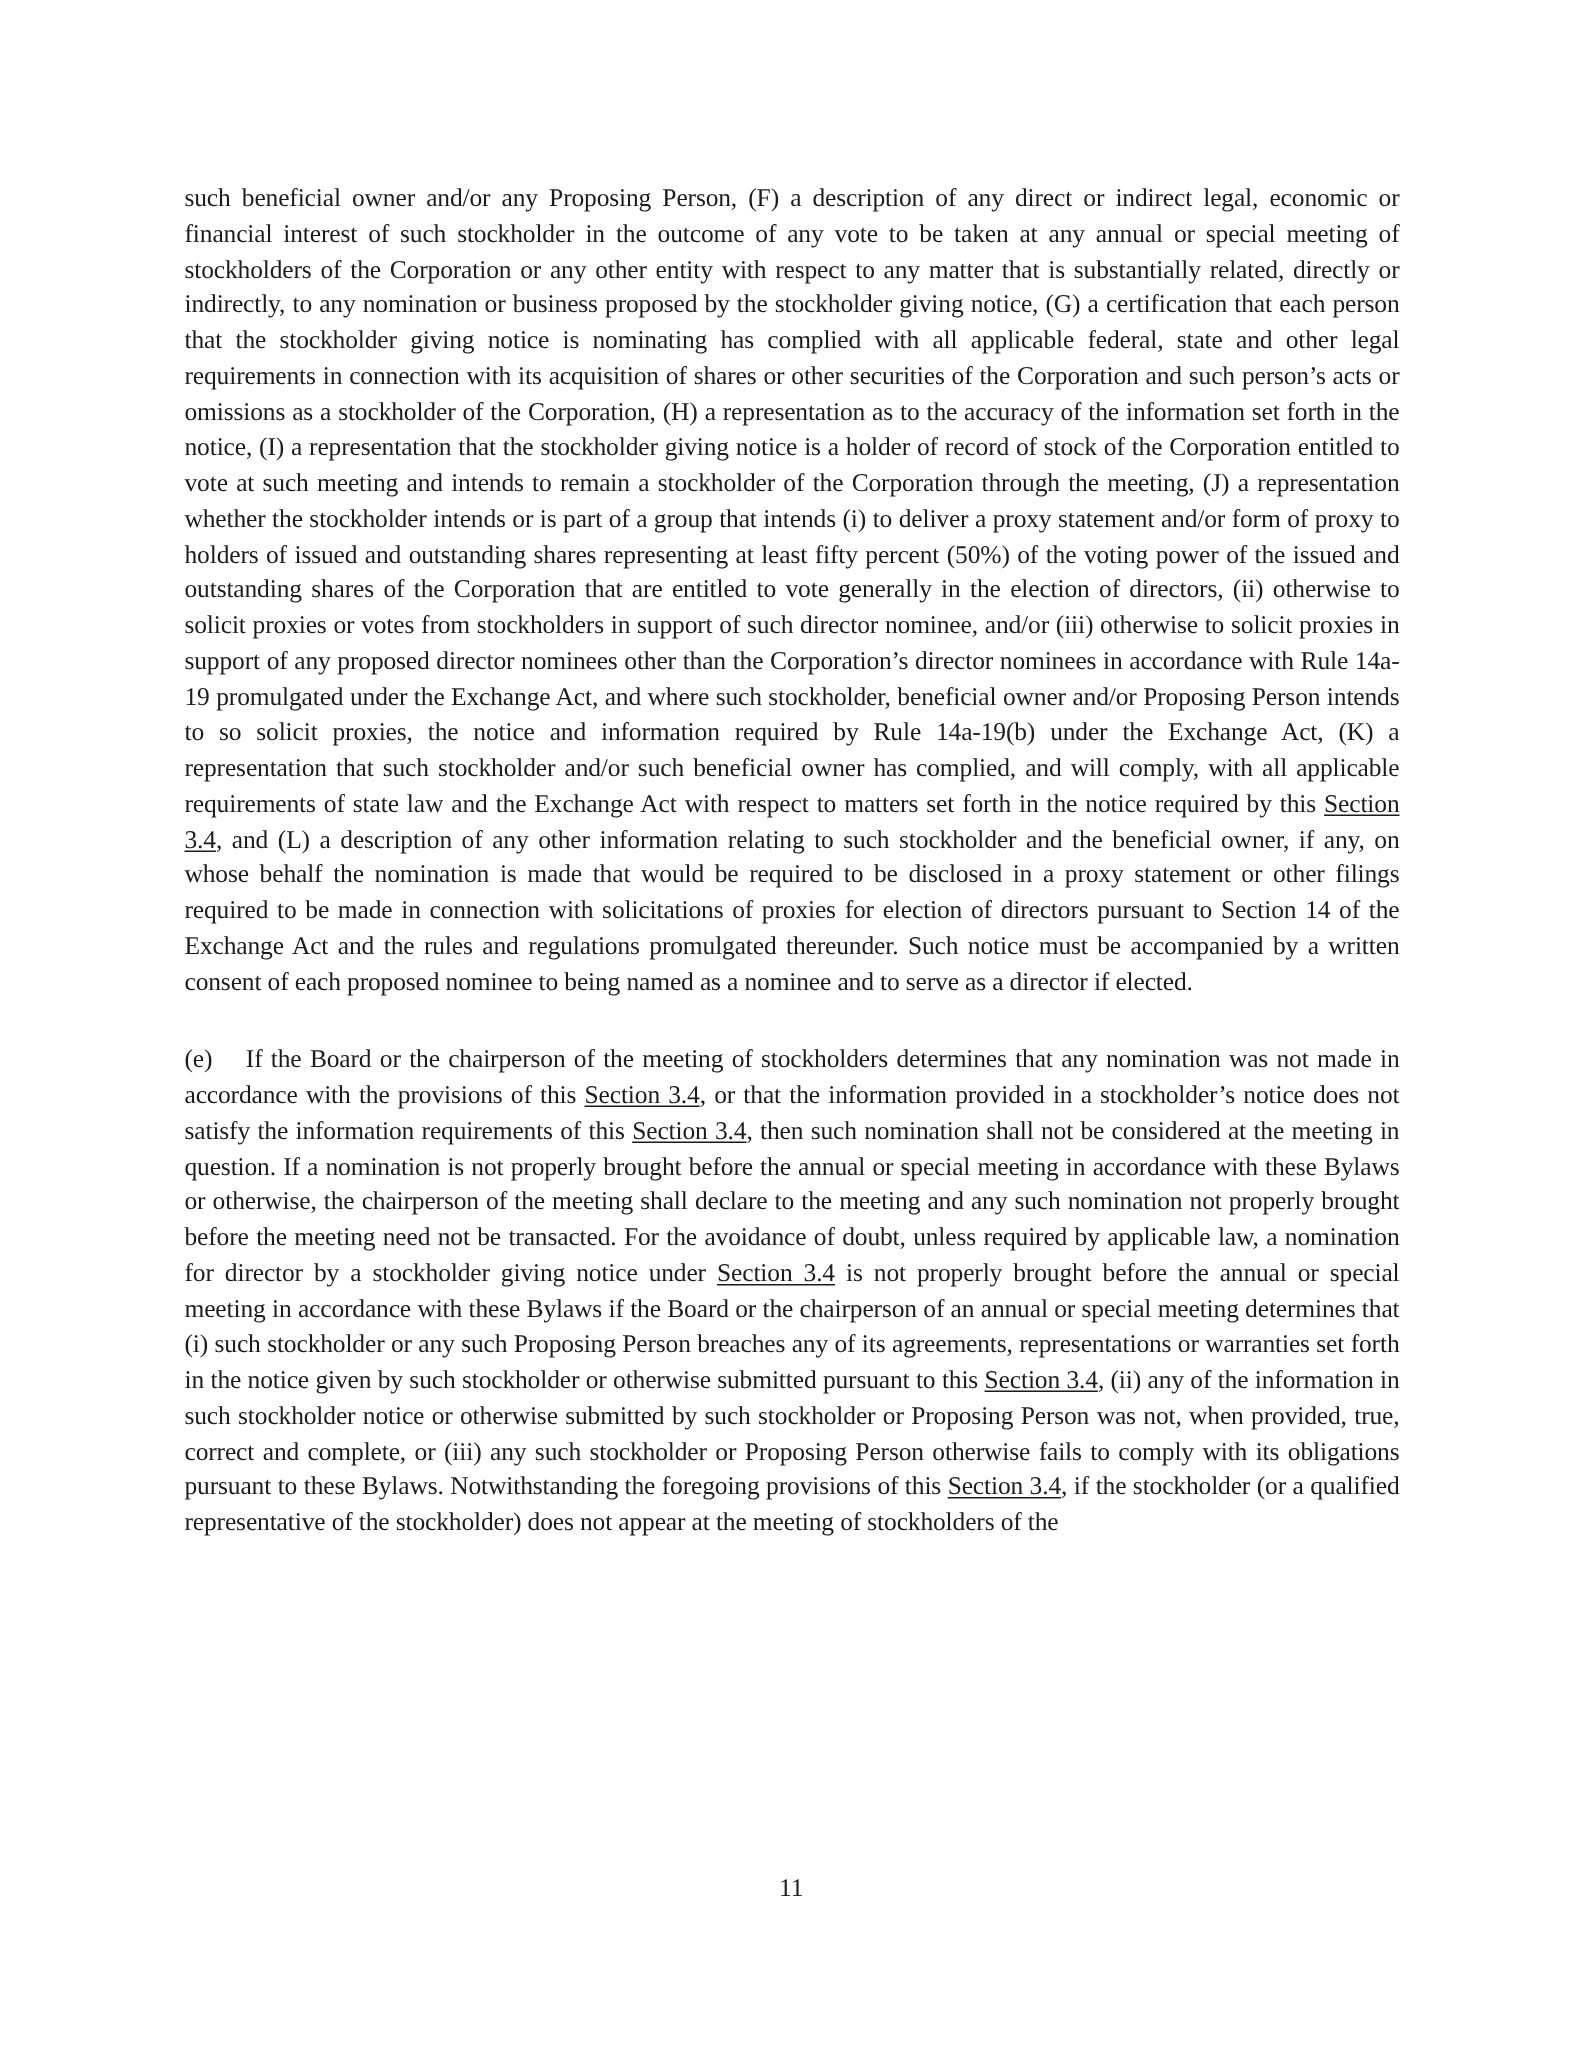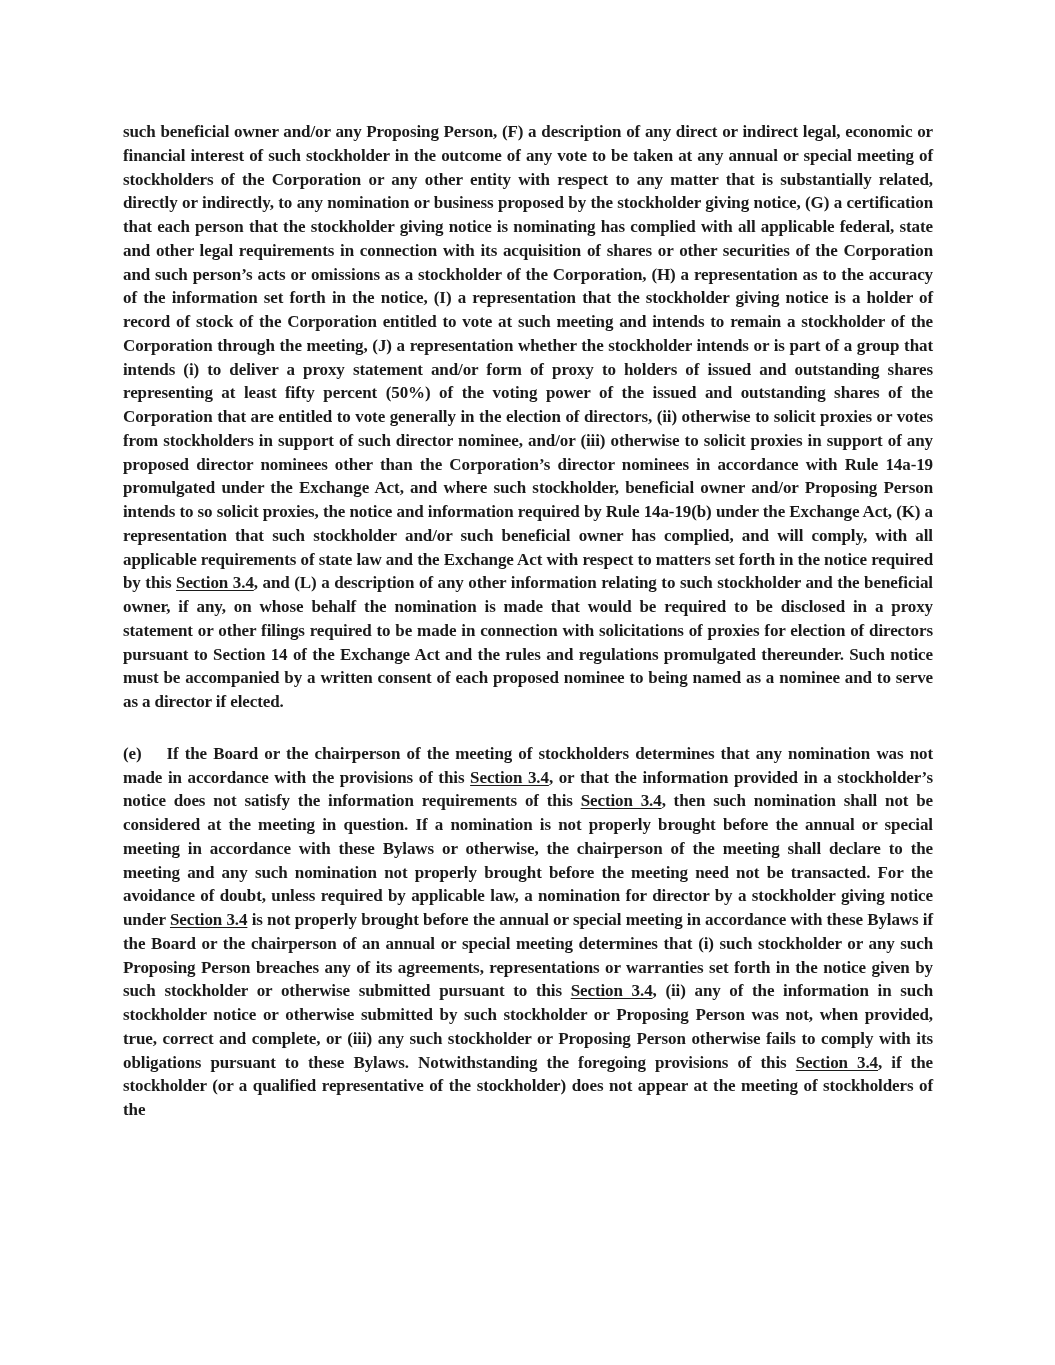--- a/index.html
+++ b/index.html
@@ -21,21 +21,20 @@
     left: 123px;
     top: 120px;
     width: 810px;
     font-size: 17px;
     line-height: 23.75px;
     letter-spacing: -0.1px;
     text-align: justify;
   }
   .text-block p {
     margin: 0 0 28px 0;
-    font-weight: bold;
   }
   .text-block p:last-child {
     margin-bottom: 0;
   }
   .seg-underline {
     text-decoration: underline;
     text-underline-offset: 2px;
   }
   .page-number {
     position: absolute;
@@ -48,13 +47,14 @@
   }
 </style>
 </head>
 <body>
 
 <div class="page">
   <div class="text-block">
     <p><span>such beneficial owner and/or any Proposing Person, (F) a description of any direct or indirect legal, economic or financial interest of such stockholder in the outcome of any vote to be taken at any annual or special meeting of stockholders of the Corporation or any other entity with respect to any matter that is substantially related, directly or indirectly, to any nomination or business proposed by the stockholder giving notice, (G) a certification that each person that the stockholder giving notice is nominating has complied with all applicable federal, state and other legal requirements in connection with its acquisition of shares or other securities of the Corporation and such person’s acts or omissions as a stockholder of the Corporation, (H) a representation as to the accuracy of the information set forth in the notice, (I) a representation that the stockholder giving notice is a holder of record of stock of the Corporation entitled to vote at such meeting and intends to remain a stockholder of the Corporation through the meeting, (J) a representation whether the stockholder intends or is part of a group that intends (i) to deliver a proxy statement and/or form of proxy to holders of issued and outstanding shares representing at least fifty percent (50%) of the voting power of the issued and outstanding shares of the Corporation that are entitled to vote generally in the election of directors, (ii) otherwise to solicit proxies or votes from stockholders in support of such director nominee, and/or (iii) otherwise to solicit proxies in support of any proposed director nominees other than the Corporation’s director nominees in accordance with Rule 14a-19 promulgated under the Exchange Act, and where such stockholder, beneficial owner and/or Proposing Person intends to so solicit proxies, the notice and information required by Rule 14a-19(b) under the Exchange Act, (K) a representation that such stockholder and/or such beneficial owner has complied, and will comply, with all applicable requirements of state law and the Exchange Act with respect to matters set forth in the notice required by this </span><span class="seg-underline">Section 3.4</span><span>, and (L) a description of any other information relating to such stockholder and the beneficial owner, if any, on whose behalf the nomination is made that would be required to be disclosed in a proxy statement or other filings required to be made in connection with solicitations of proxies for election of directors pursuant to Section 14 of the Exchange Act and the rules and regulations promulgated thereunder. Such notice must be accompanied by a written consent of each proposed nominee to being named as a nominee and to serve as a director if elected.</span></p>
     <p><span>(e)&nbsp;&nbsp;&nbsp; If the Board or the chairperson of the meeting of stockholders determines that any nomination was not made in accordance with the provisions of this </span><span class="seg-underline">Section 3.4</span><span>, or that the information provided in a stockholder’s notice does not satisfy the information requirements of this </span><span class="seg-underline">Section 3.4</span><span>, then such nomination shall not be considered at the meeting in question. If a nomination is not properly brought before the annual or special meeting in accordance with these Bylaws or otherwise, the chairperson of the meeting shall declare to the meeting and any such nomination not properly brought before the meeting need not be transacted. For the avoidance of doubt, unless required by applicable law, a nomination for director by a stockholder giving notice under </span><span class="seg-underline">Section 3.4</span><span> is not properly brought before the annual or special meeting in accordance with these Bylaws if the Board or the chairperson of an annual or special meeting determines that (i) such stockholder or any such Proposing Person breaches any of its agreements, representations or warranties set forth in the notice given by such stockholder or otherwise submitted pursuant to this </span><span class="seg-underline">Section 3.4</span><span>, (ii) any of the information in such stockholder notice or otherwise submitted by such stockholder or Proposing Person was not, when provided, true, correct and complete, or (iii) any such stockholder or Proposing Person otherwise fails to comply with its obligations pursuant to these Bylaws. Notwithstanding the foregoing provisions of this </span><span class="seg-underline">Section 3.4</span><span>, if the stockholder (or a qualified representative of the stockholder) does not appear at the meeting of stockholders of the</span></p>
   </div>
+  <div class="page-number">11</div>
 </div>
 
 </body></html>

